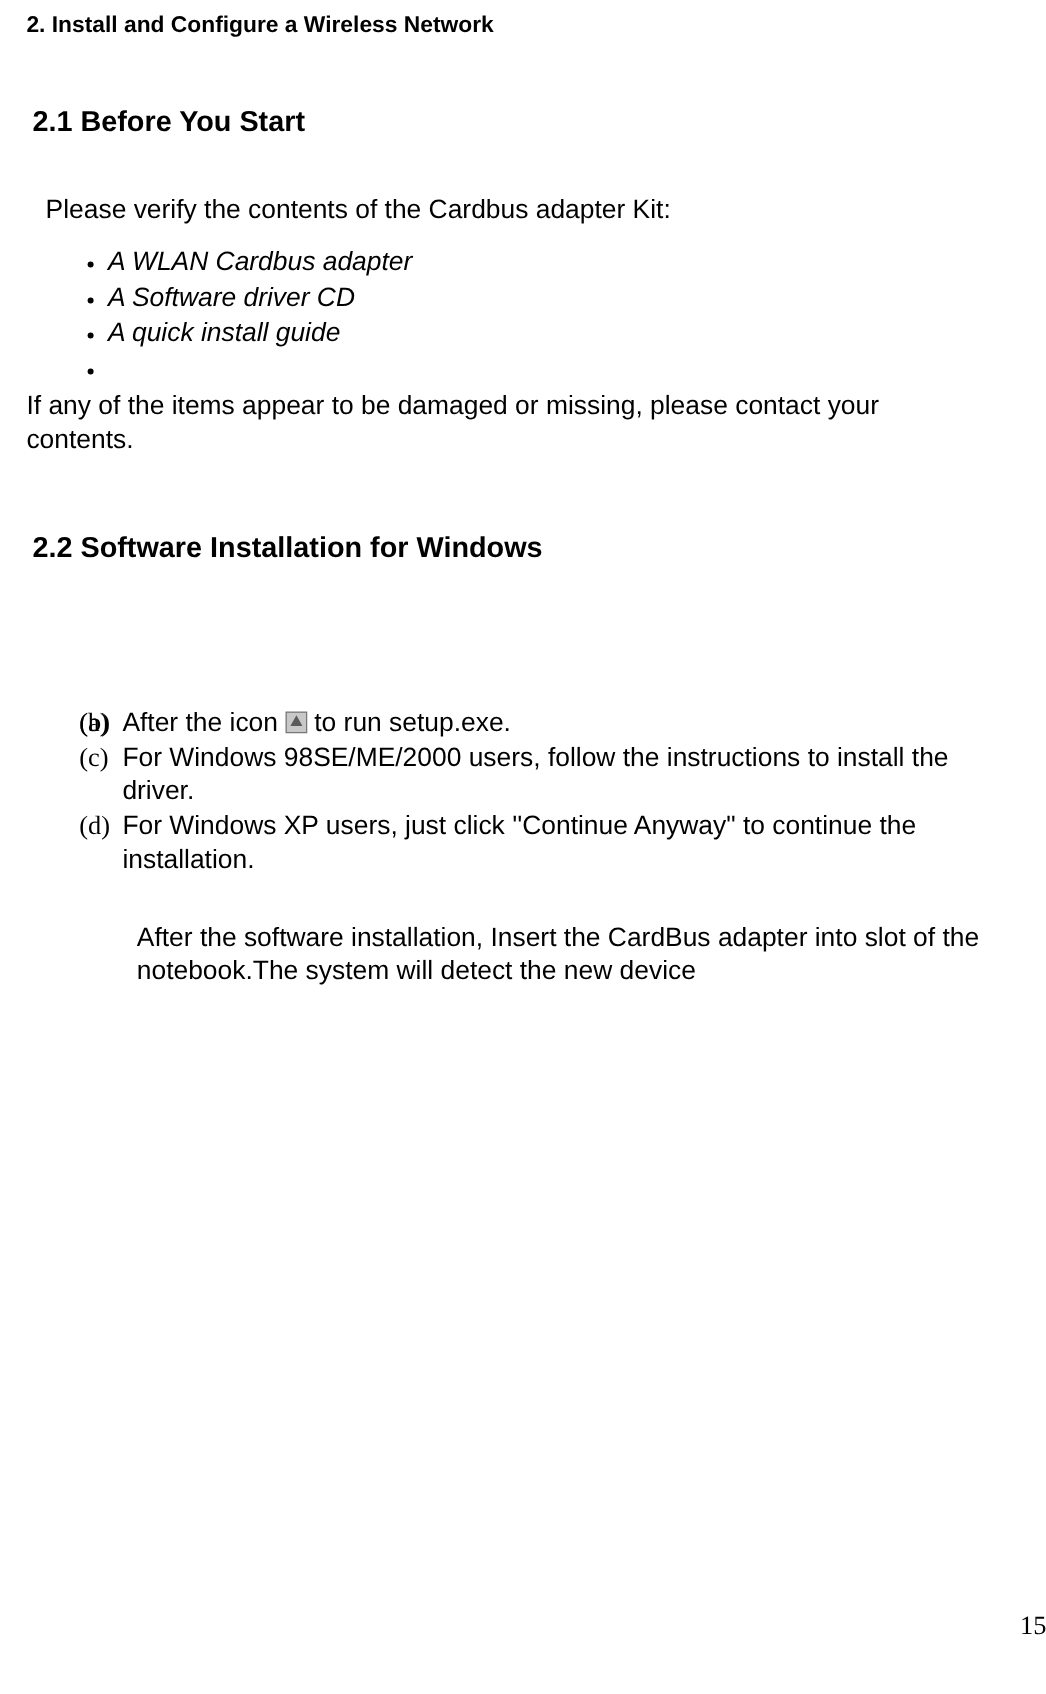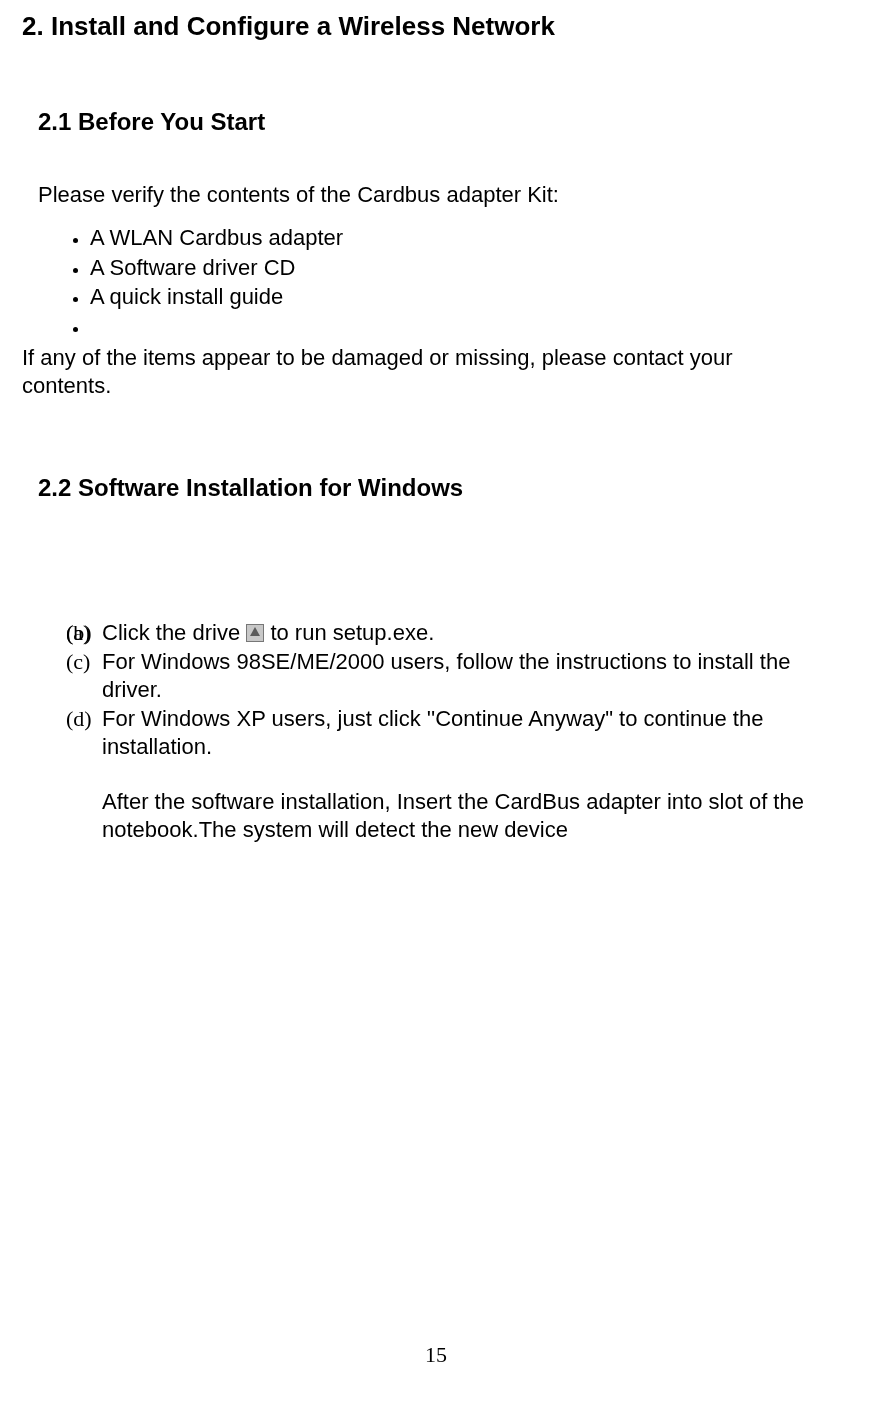--- a/index.html
+++ b/index.html
@@ -14,43 +14,44 @@
       background: #fff;
       line-height: 1.25;
     }
     .page {
       box-sizing: border-box;
       padding: 0 16px 0 22px;
       position: relative;
       height: 100%;
     }
     h1.title {
-      font-size: 26px;
+      font-size: 19px;
       font-weight: bold;
       margin: 0;
       padding-top: 10px;
     }
     h2.sub {
       font-size: 24px;
       font-weight: bold;
-      margin: 16px;
+      margin: 5px;
       padding-top: 48px;
     }
     p.intro {
       margin: 16px;
       padding-top: 28px;
     }
     ul.kit {
       margin: 2px 0 0 0;
       padding-left: 68px;
     }
     ul.kit li {
       list-style-type: disc;
       padding-left: 0;
       margin: 2px 0;
+      font-style: italic;
     }
     ul.kit li::marker {
       font-size: 18px;
     }
     ul.kit li.spacer {
       min-height: 14px;
     }
     p.contact {
       margin: 0;
       padding-top: 2px;
@@ -65,21 +66,21 @@
       position: relative;
       margin: 2px 0;
     }
     ol.steps li .label {
       position: absolute;
       left: -36px;
       font-family: "Times New Roman", Times, serif;
       font-size: 22px;
     }
     .after {
-      margin: 0;
+      margin: 12px;
       padding-top: 26px;
       padding-left: 80px;
     }
     .icon-box {
       display: inline-block;
       width: 16px;
       height: 16px;
       vertical-align: -2px;
       background: #c8c8c8;
       border: 1px solid #777;
@@ -92,21 +93,21 @@
       width: 0; height: 0;
       border-left: 5px solid transparent;
       border-right: 5px solid transparent;
       border-bottom: 9px solid #5a5a5a;
     }
     .page-number {
       position: absolute;
       bottom: 44px;
       width: 100%;
       left: 0;
-      text-align: center;
+      text-align: right;
       font-family: "Times New Roman", Times, serif;
       font-size: 22px;
     }
   </style>
 </head>
 <body>
 
 <div class="page">
 
   <h1 class="title">2. Install and Configure a Wireless Network</h1>
@@ -130,21 +131,21 @@
   <p class="intro">
     <br>
   </p>
 
   <ol class="steps">
     <li>
       <span class="label">(a)</span>
     </li>
     <li>
       <span class="label">(b)</span>
-      <span><span>Click the drive </span><span class="icon-box"></span><span> to run setup.exe.</span></span>
+      <span><span>After the icon </span><span class="icon-box"></span><span> to run setup.exe.</span></span>
     </li>
     <li>
       <span class="label">(c)</span>
       <span>For Windows 98SE/ME/2000 users, follow the instructions to install the driver.</span>
     </li>
     <li>
       <span class="label">(d)</span>
       <span>For Windows XP users, just click ''Continue Anyway" to continue the installation.</span>
     </li>
   </ol>

